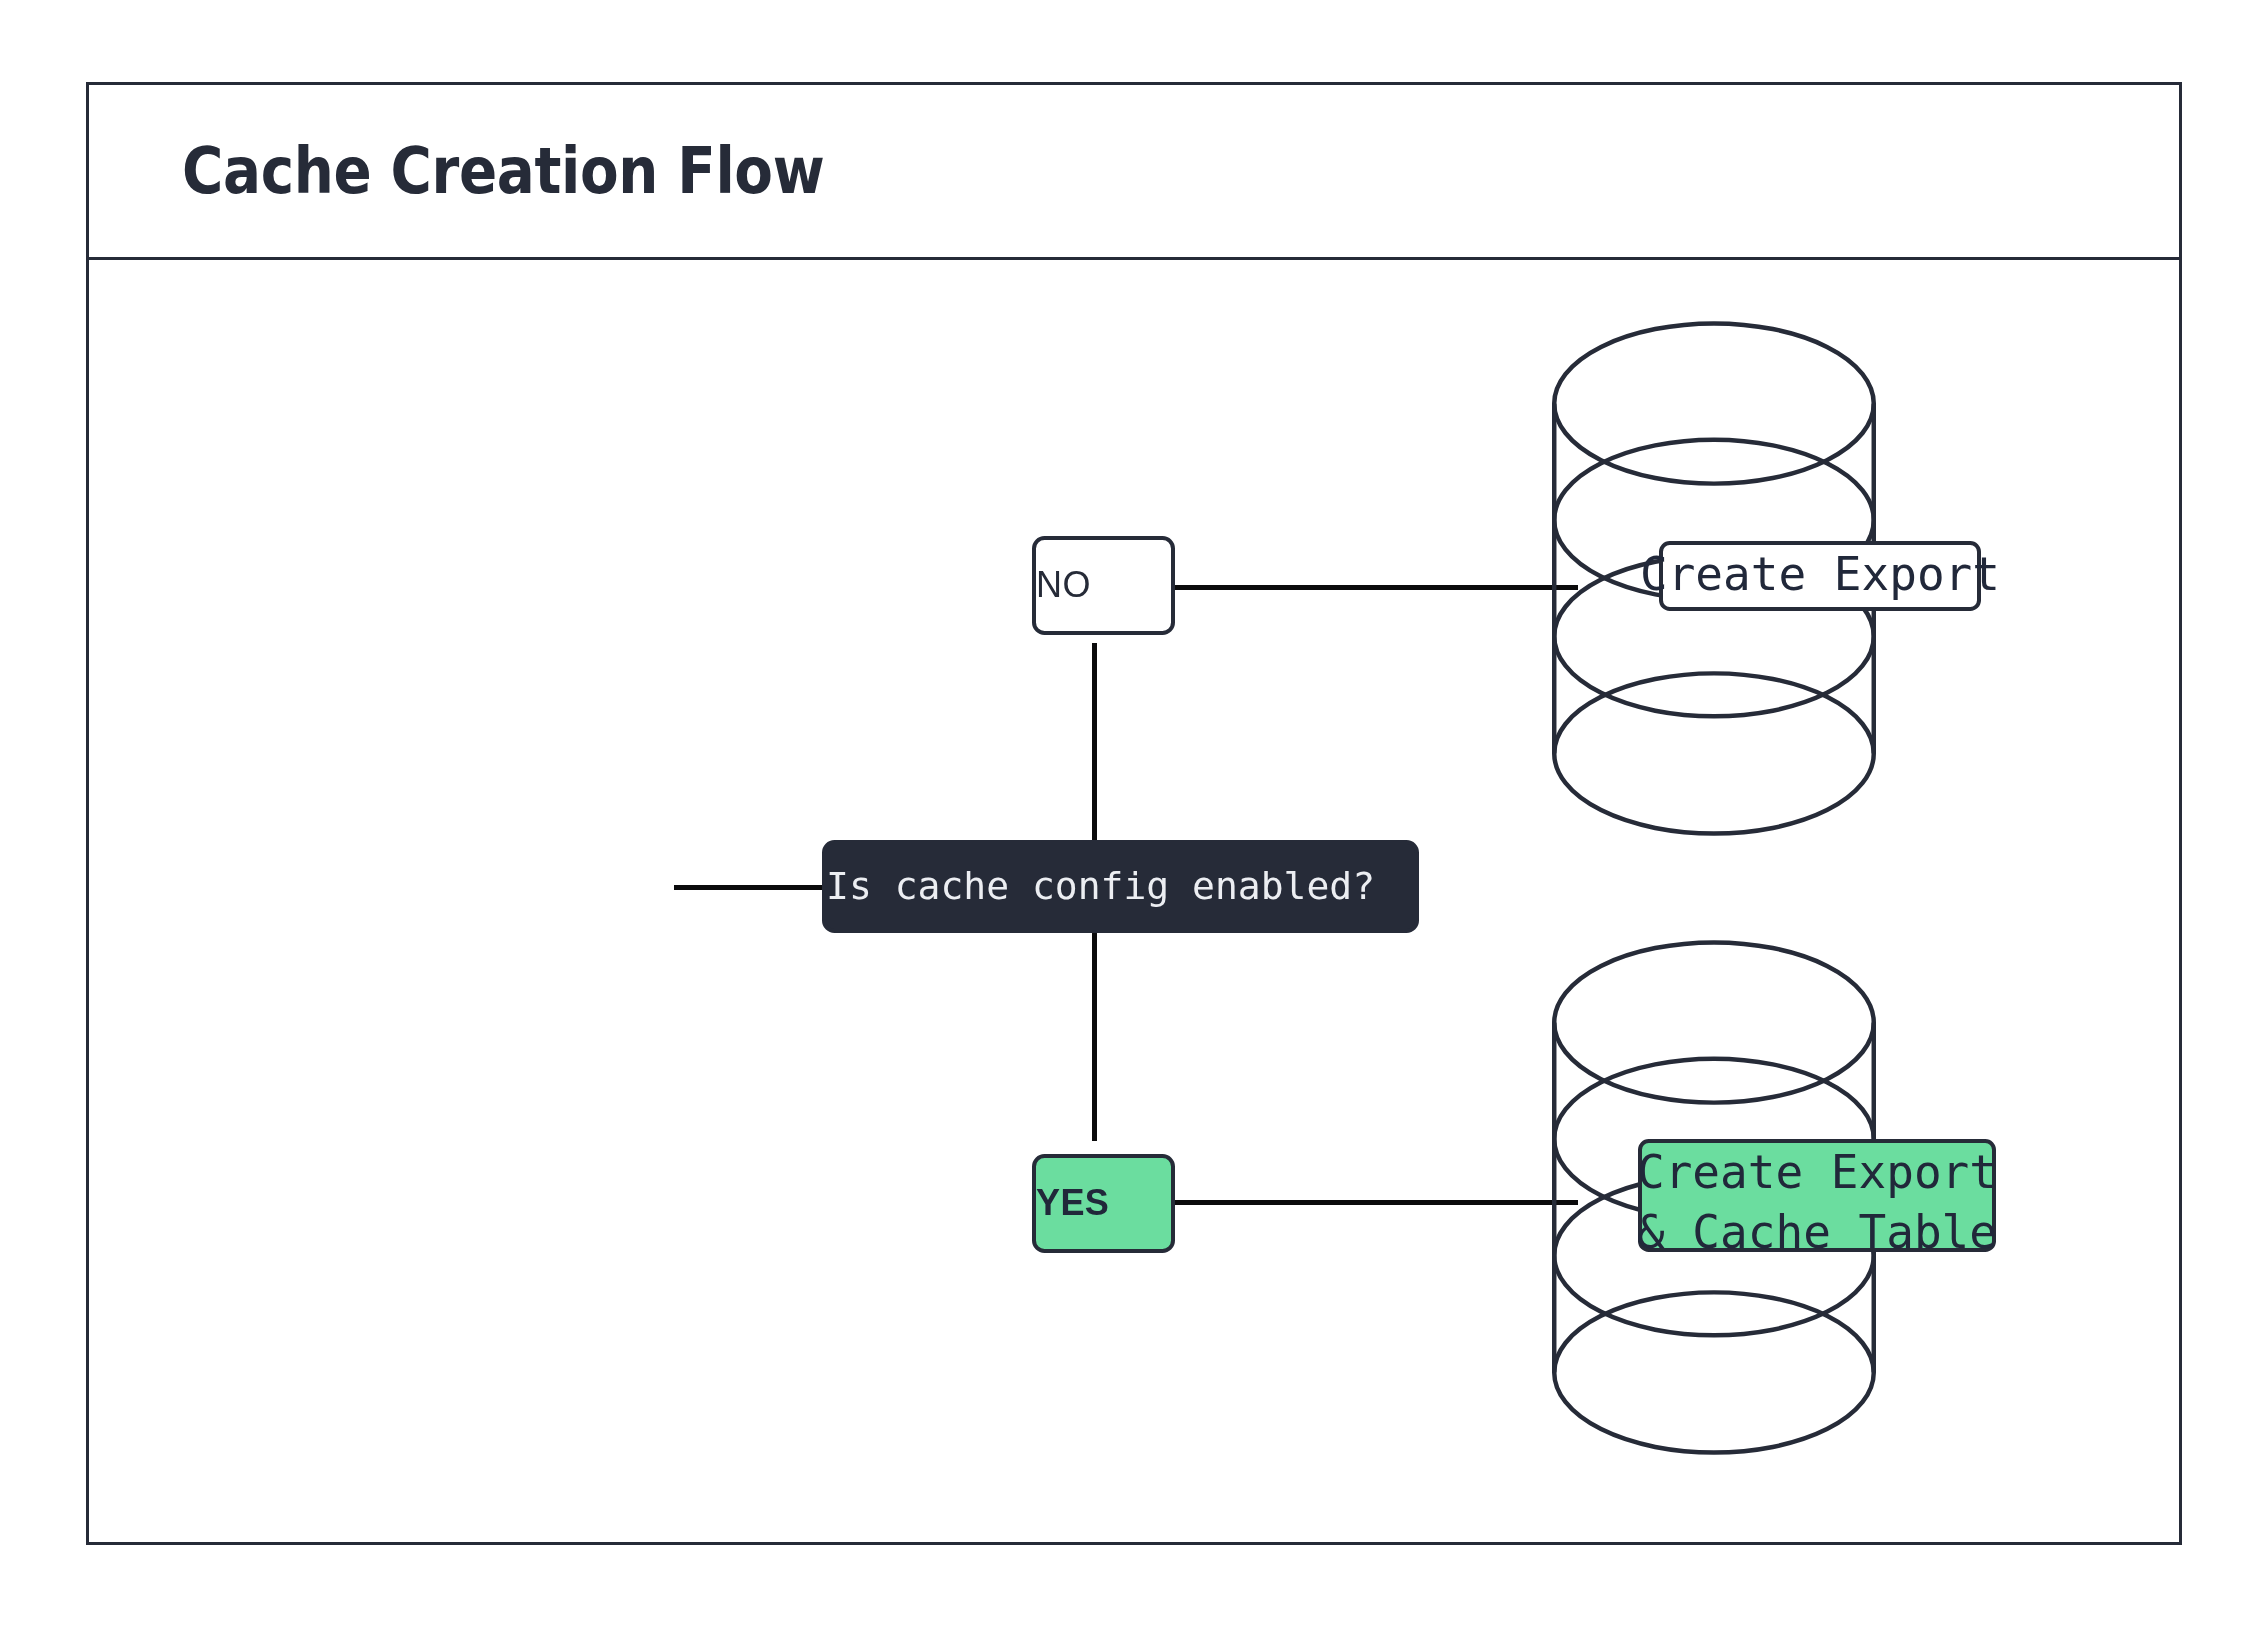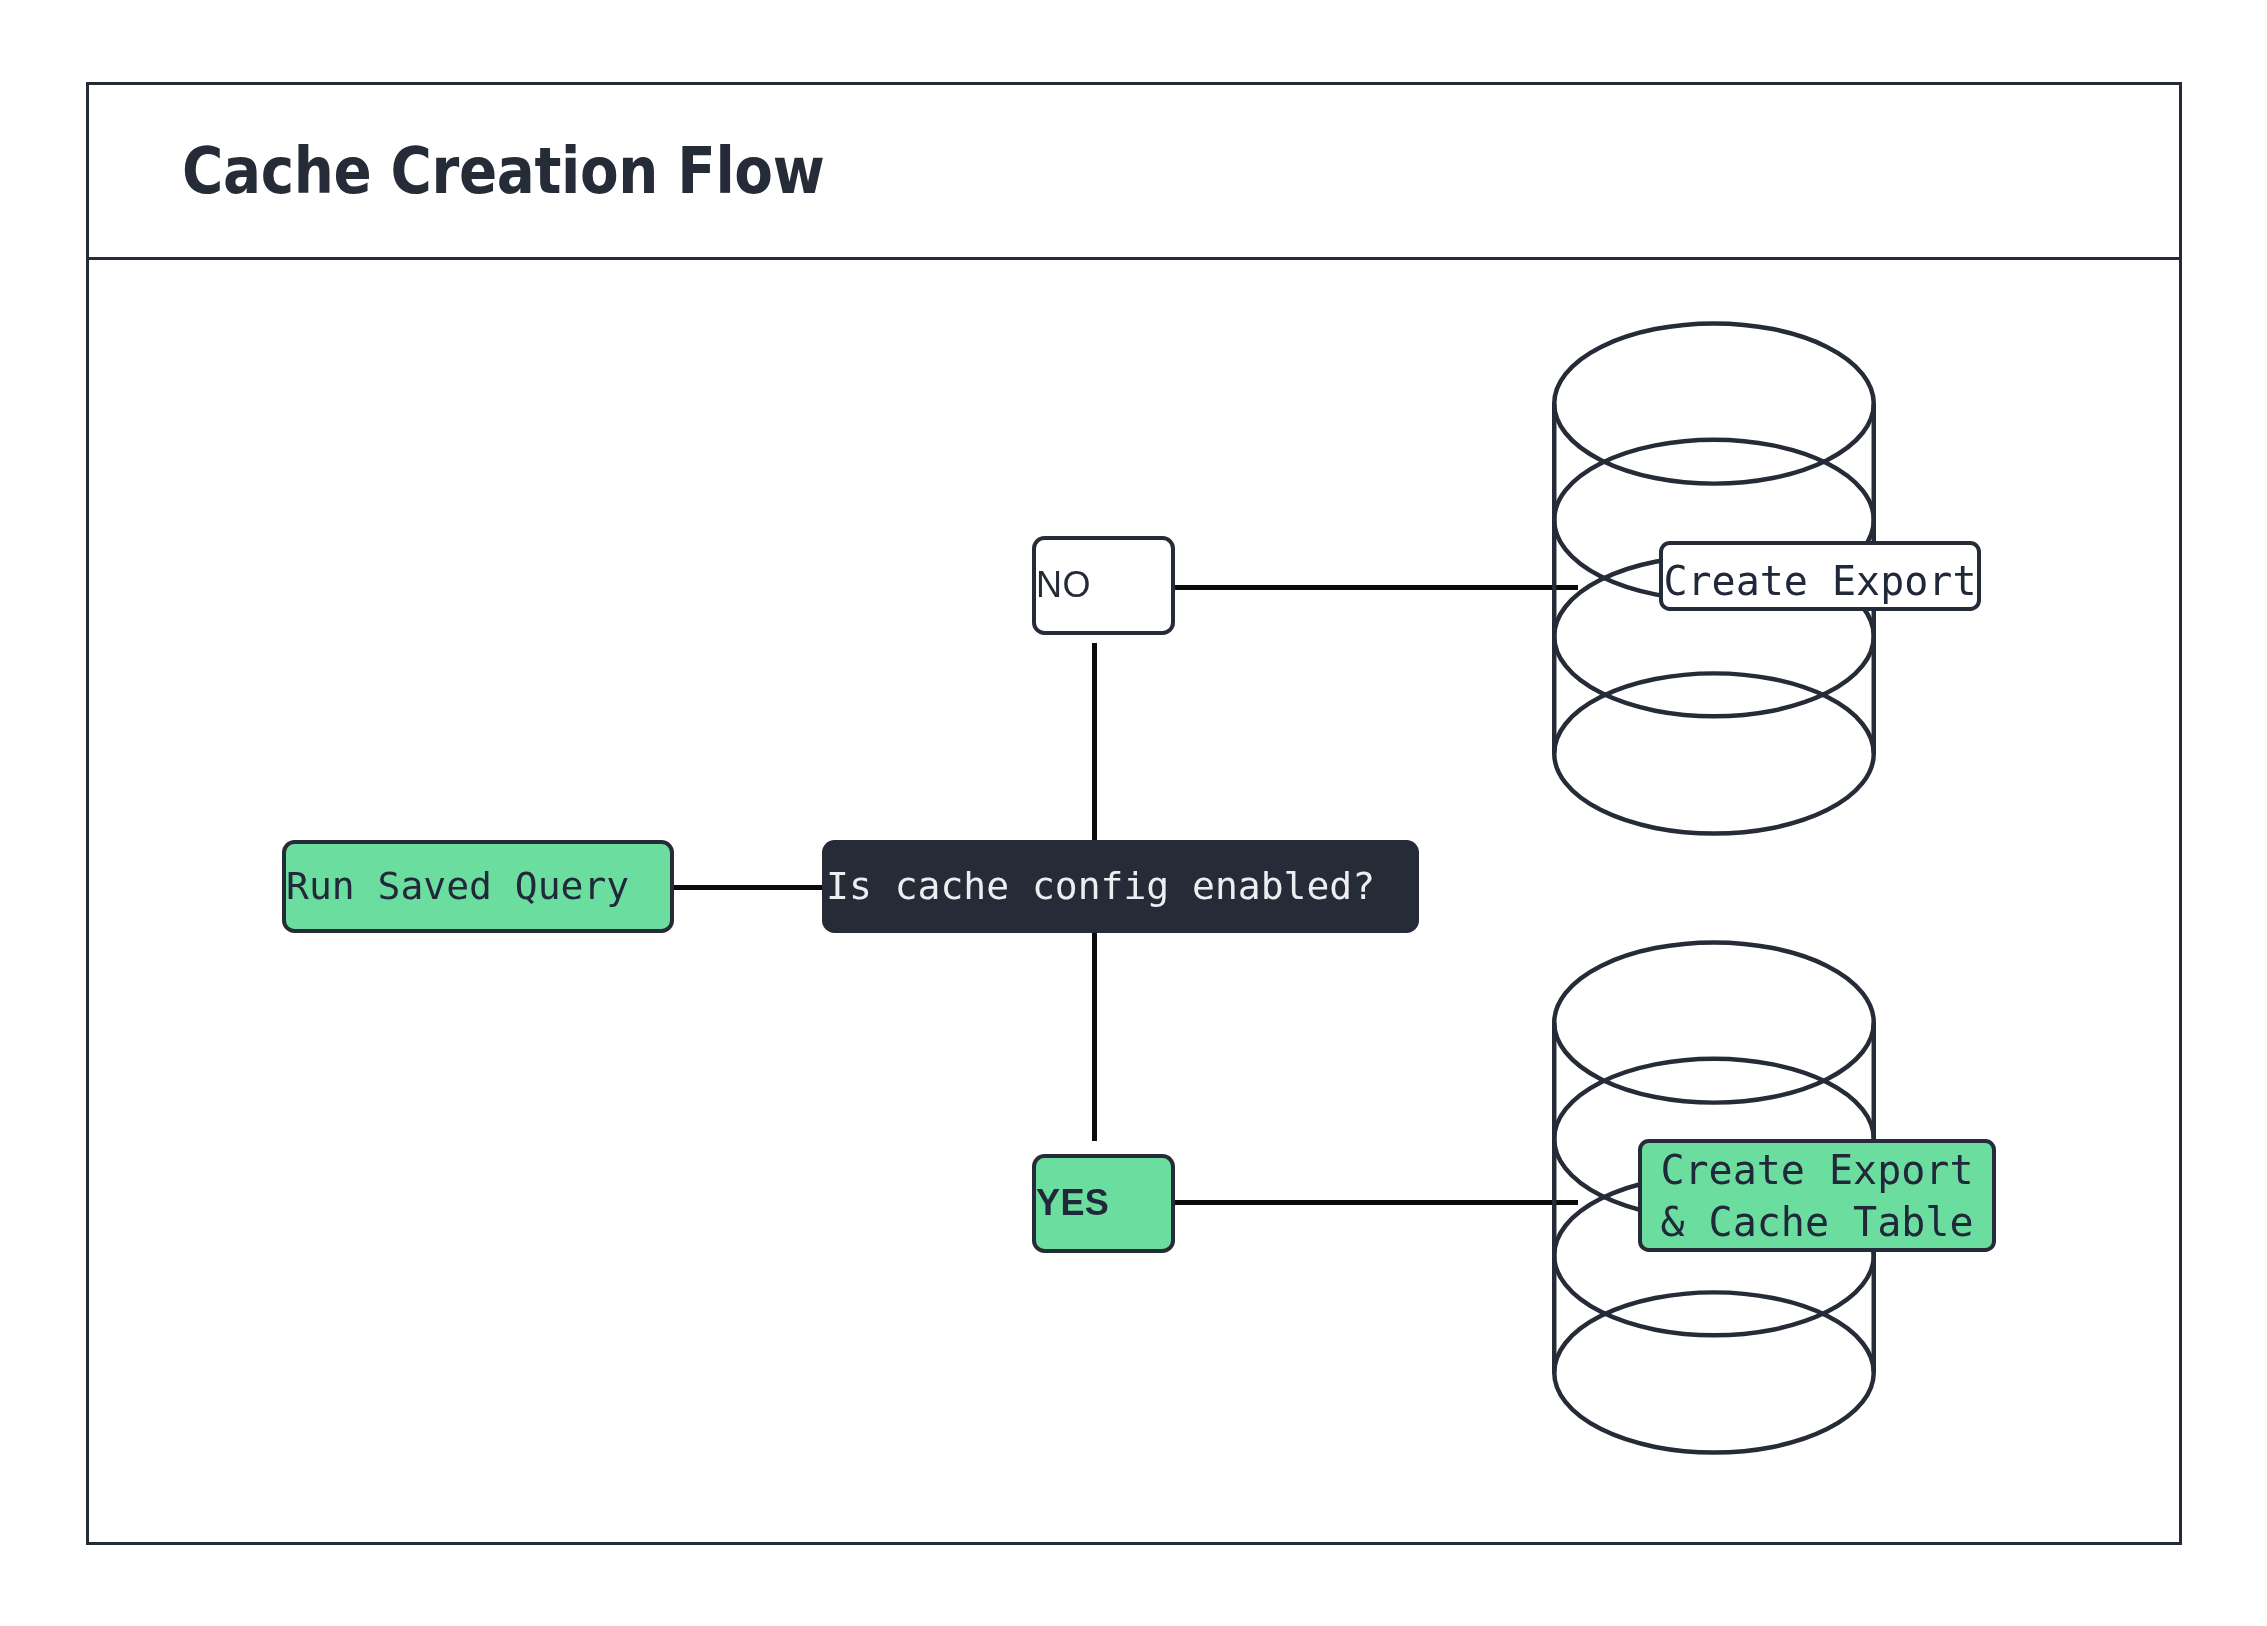--- a/index.html
+++ b/index.html
@@ -119,27 +119,27 @@
   .cylinder svg {
     display: block;
     overflow: visible;
   }
   .cyl-label {
     position: absolute;
     box-sizing: border-box;
     border: 4.5px solid #262b38;
     border-radius: 10.7px;
     font-family: "DejaVu Sans Mono", monospace;
-    font-size: 40px;
+    font-size: 46px;
     line-height: 1.3;
     color: #21283a;
     display: flex;
     flex-direction: column;
     align-items: center;
-    justify-content: flex-end;
+    justify-content: flex-start;
     text-align: center;
     white-space: pre;
   }
   .cyl-label.white { background: #ffffff; }
   .cyl-label.green { background: #6bdd9f; }
 </style>
 </head>
 <body>
 
 <div id="stage">
@@ -155,23 +155,20 @@
     <div class="edge h" style="left:674px; top:885px; width:149px;"></div>
 
     <div class="edge v" style="left:1092px; top:643px; height:201px;"></div>
 
     <div class="edge h" style="left:1171px; top:585px; width:407px;"></div>
 
     <div class="edge v" style="left:1092px; top:931px; height:210px;"></div>
 
     <div class="edge h" style="left:1171px; top:1200px; width:407px;"></div>
 
-    <div class="node node-green mono-lg" style="left:282px; top:840px; width:392px; height:93px;">
-      <span>Run Saved Query</span>
-    </div>
 
     <div class="node node-dark mono-lg" style="left:822px; top:840px; width:597px; height:93px;">
       <span>Is cache config enabled?</span>
     </div>
 
     <div class="node node-white label-node" style="left:1032px; top:536px; width:143px; height:99px;">
       <span>NO</span>
     </div>
 
     <div class="node node-green label-node" style="left:1032px; top:1154px; width:143px; height:99px;font-weight:bold;">

